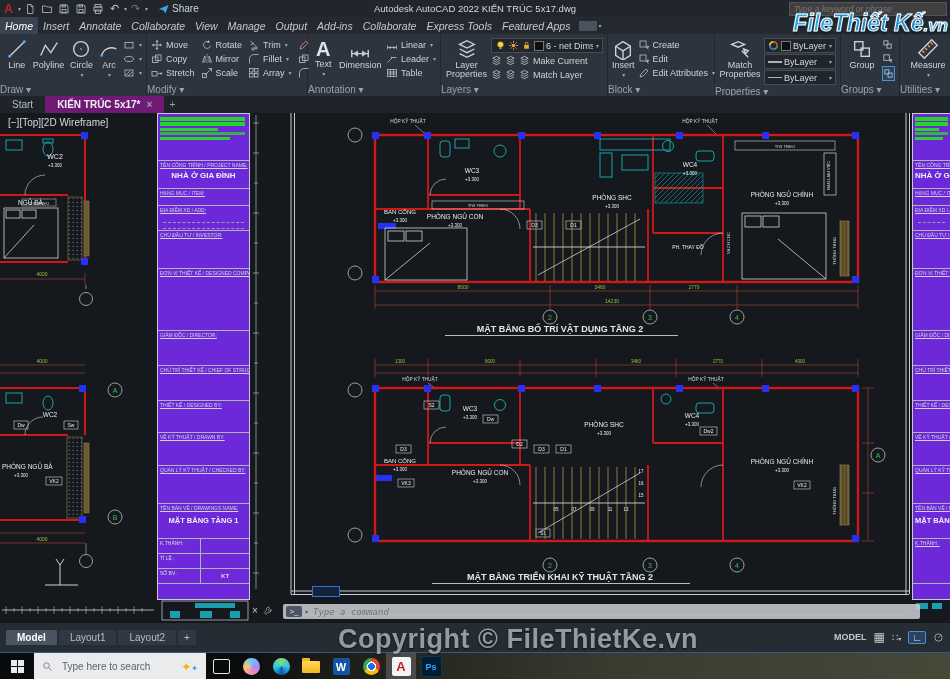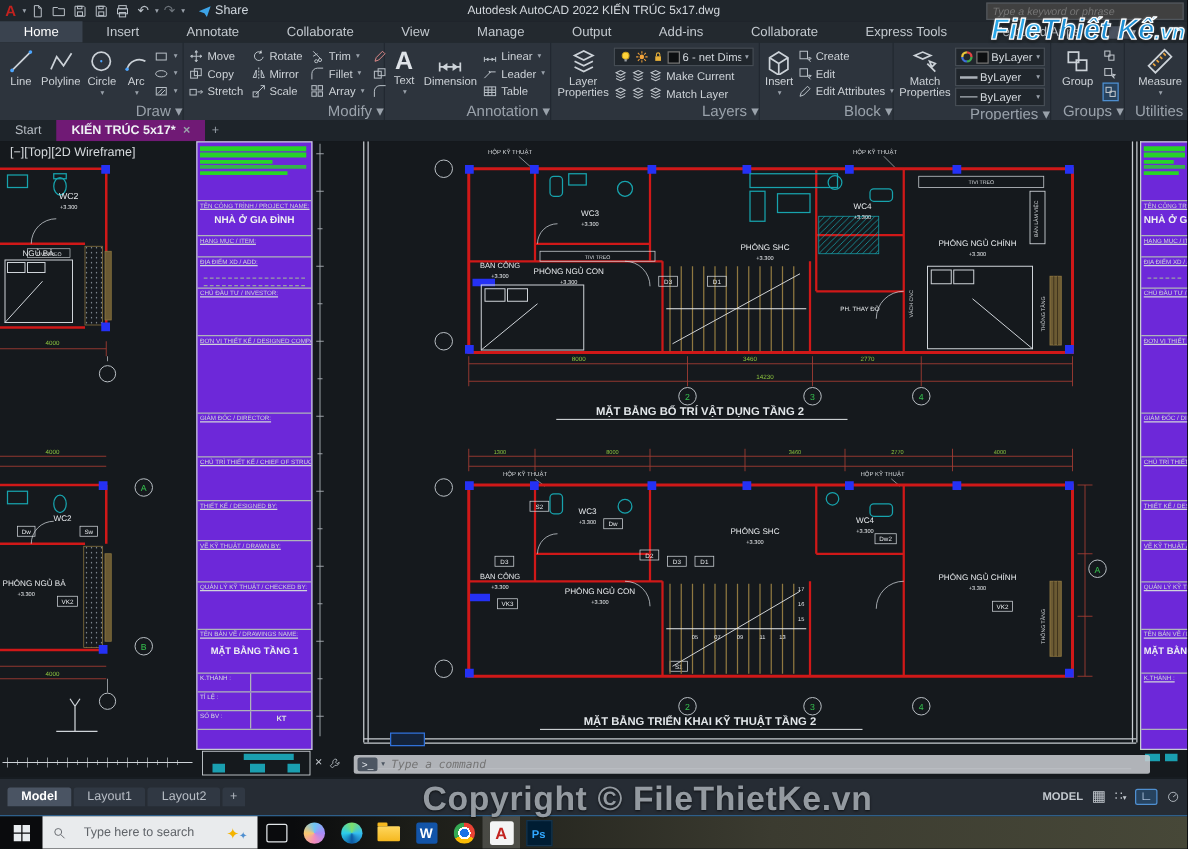--- a/index.html
+++ b/index.html
@@ -13,28 +13,28 @@
   .ic{width:12px;height:12px;stroke:#b9c0c7;fill:none;stroke-width:1.6;}
   .ic-lg{width:22px;height:22px;stroke:#ccd2d8;fill:none;stroke-width:1.5;}
   .ic-sm{width:11px;height:11px;stroke:#c0c6cc;fill:none;stroke-width:1.8;}
   .caret{font-size:6px;color:#9aa2ab;margin-left:1px;}
   .apptitle{position:absolute;left:0;right:0;text-align:center;top:3px;font-size:9.5px;color:#d4d9de;pointer-events:none;}
   .tsearch{position:absolute;right:3px;top:2px;width:148px;height:12px;background:#404040;
            border:1px solid #50565c;color:#8a9097;font-size:8.5px;font-style:italic;padding:0 4px;}
   
   .menubar{position:absolute;top:17px;left:0;width:950px;height:17px;background:#23292f;
            display:flex;align-items:stretch;font-size:10.5px;}
-  .mtab{padding:0 19px;display:flex;align-items:center;color:#c3c9cf;}
+  .mtab{padding:0 5px;display:flex;align-items:center;color:#c3c9cf;font-style:italic;}
   .mtab.active{background:#3a434f;color:#fff;}
   
   .ribbon{position:absolute;top:34px;left:0;width:950px;height:62px;background:#2d343d;
           display:flex;border-bottom:1px solid #1b2026;}
   .panel{position:relative;height:62px;border-right:1px solid #222831;display:flex;flex-direction:column;}
   .pbody{flex:1;display:flex;align-items:flex-start;padding:2px 4px 0 4px;gap:3px;}
-  .ptitle{height:13px;font-size:12px;color:#9aa2ab;text-align:right;line-height:13px;}
+  .ptitle{height:13px;font-size:10px;color:#9aa2ab;text-align:left;line-height:13px;}
   .bigbtn{display:flex;flex-direction:column;align-items:center;width:44px;font-size:9px;color:#ced3d8;padding-top:2px;}
   .bigbtn span{margin-top:1px;text-align:center;line-height:9px;}
   .mcol{display:flex;flex-direction:column;gap:1px;padding-top:2px;}
   .mitem{display:flex;align-items:center;gap:3px;font-size:9px;color:#ced3d8;height:13px;white-space:nowrap;}
   .ddfield{display:flex;align-items:center;gap:2px;background:#20262c;border:1px solid #454c54;
            height:13px;font-size:9px;color:#d4d9de;padding:0 3px;}
   .swatch{width:8px;height:8px;background:#0d0f11;border:1px solid #777;}
   
   .doctabs{position:absolute;top:96px;left:0;width:950px;height:17px;background:#1e242a;
            display:flex;align-items:stretch;font-size:10px;}
@@ -77,21 +77,21 @@
   .brand{position:absolute;top:10px;right:2px;z-index:50;font-weight:900;font-size:23px;font-style:italic;
          color:#2aa7e8;-webkit-text-stroke:1px #fff;text-shadow:0 2px 3px rgba(0,0,0,.8),0 0 2px #fff;white-space:nowrap;}
   .brand .vn{font-size:17px;}
   
   .taskbar{position:absolute;top:652px;left:0;width:950px;height:27px;border-top:1px solid #2e5f8a;
            background:linear-gradient(90deg,#0a0b0d 0px,#0a0b0d 235px,#1c1d18 330px,#3b3b30 65%,#474838 100%);
            display:flex;align-items:center;}
   .tb-btn{width:34px;height:27px;display:flex;align-items:center;justify-content:center;}
   .winlogo{display:grid;grid-template-columns:6px 6px;grid-template-rows:6px 6px;gap:1px;}
   .winlogo div{background:#e8ecef;}
-  .tsearchbox{width:172px;height:27px;background:#e9ebed;display:flex;align-items:center;gap:14px;
+  .tsearchbox{width:172px;height:27px;background:#e9ebed;display:flex;align-items:center;gap:9px;
               padding:0 8px;box-sizing:border-box;font-size:10px;color:#5f6368;}
   .sparkle{margin-left:auto;color:#f4b400;font-size:12px;}
   .appico{width:30px;height:27px;display:flex;align-items:center;justify-content:center;}
   .acadtile{background:rgba(255,255,255,.18);}
   .acad-a{width:19px;height:19px;background:#f3f4f5;border-radius:2px;color:#c2221f;font-weight:800;
           font-size:13px;display:flex;align-items:center;justify-content:center;}
   .pstile{width:19px;height:19px;background:#001d33;border:1px solid #15344d;color:#31a8ff;font-weight:bold;
           font-size:9px;display:flex;align-items:center;justify-content:center;}
   .circ{width:17px;height:17px;border-radius:50%;}
   .folder{width:18px;height:12px;background:linear-gradient(#ffd75e,#f5b81f);border-radius:1px;position:relative;}

